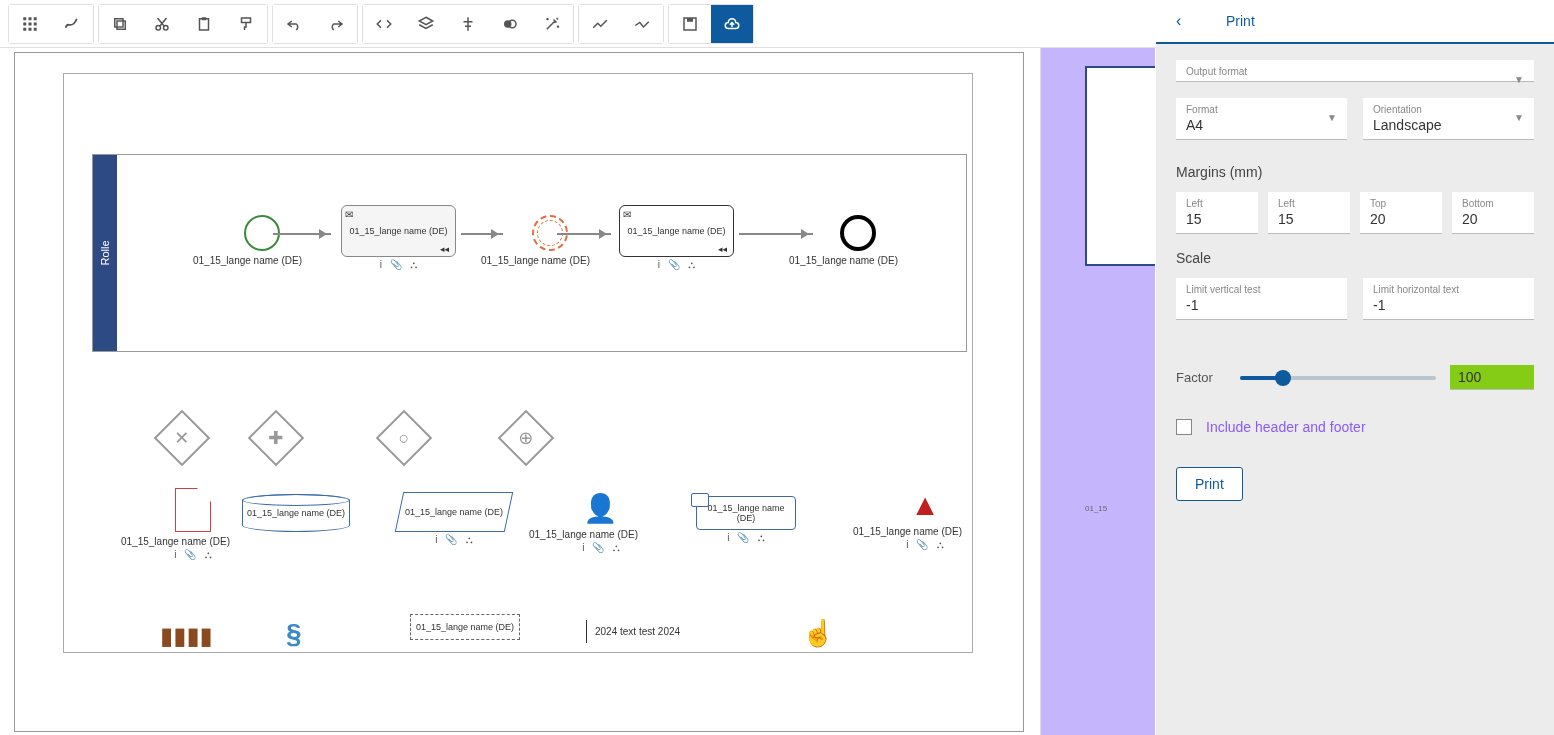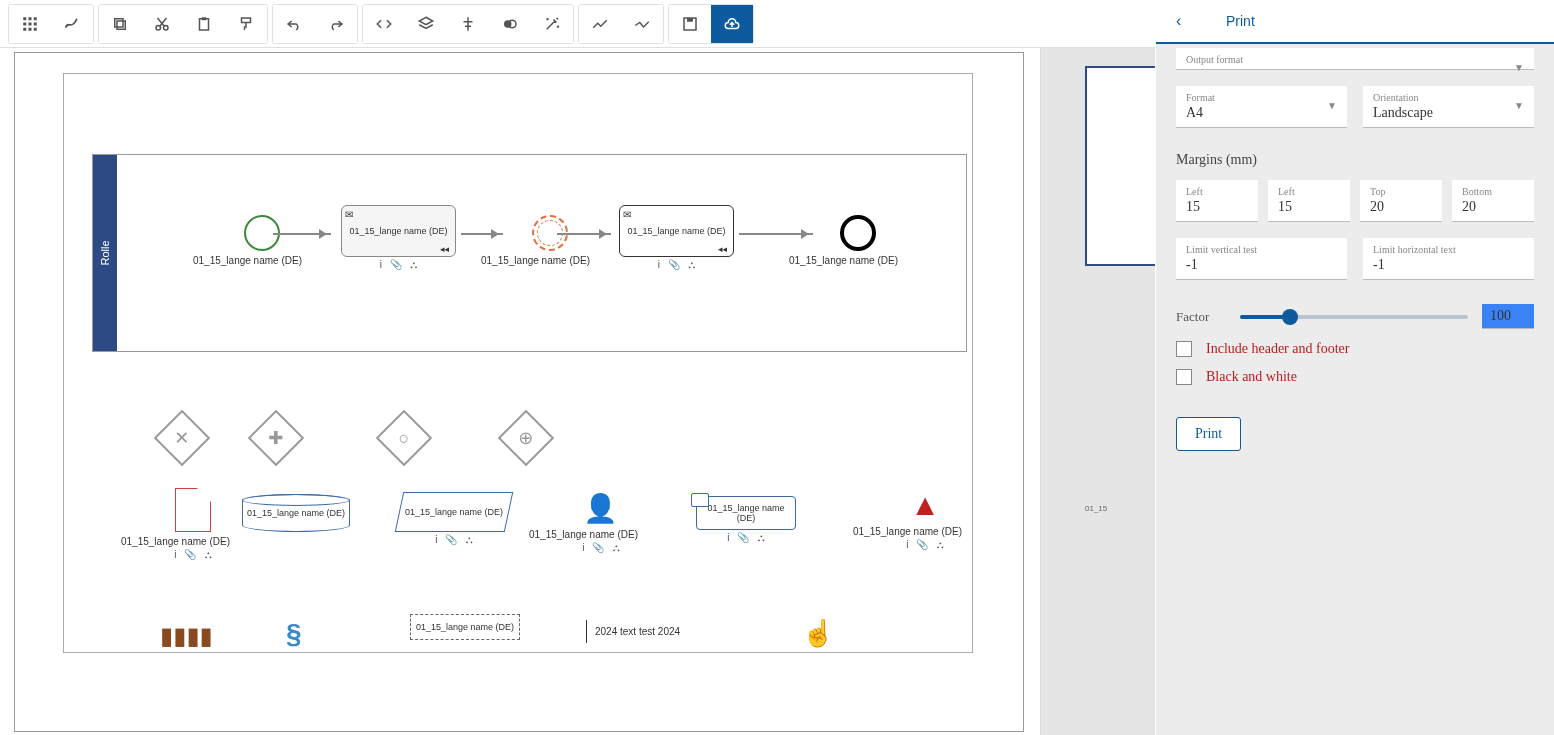--- a/index.html
+++ b/index.html
@@ -55,48 +55,48 @@
 .warning-icon { color: #c02020; font-size: 30px; }
 
 
 .bars-icon { color: #8a4a20; font-size: 24px; }
 .paragraph-icon { color: #3a8ac8; font-size: 28px; font-weight: bold; }
 .dashed-box { width: 110px; height: 26px; border: 1.5px dashed #666; font-size: 9px; display: flex; align-items: center; justify-content: center; }
 .bracket-text { border-left: 1.5px solid #333; padding: 6px 8px; font-size: 10px; }
 .hand-icon { color: #1a9a1a; font-size: 26px; }
 
 
-.preview-strip { position: absolute; top: 48px; left: 1040px; width: 115px; height: 687px; background: #e5e5e5; border-left: 1px solid #ddd; overflow: hidden; padding-left: 25px; }
+.preview-strip { position: absolute; top: 48px; left: 1040px; width: 115px; height: 687px; background: #c4b5fd; border-left: 1px solid #ddd; overflow: hidden; padding-left: 25px; }
 .preview-page { position: absolute; left: 44px; top: 18px; width: 78px; height: 200px; border: 2px solid #2d4a85; background: #fff; }
 .preview-text { position: absolute; left: 44px; top: 456px; font-size: 8px; color: #666; }
 
 
 .panel { position: absolute; top: 0; right: 0; width: 398px; height: 735px; background: #ececec; padding: 0; overflow-y: auto; }
 .panel-header { display: flex; align-items: center; padding: 12px 20px; border-bottom: 2px solid #0d5a9e; background: #fff; }
 .panel-header .back { color: #0d5a9e; font-size: 16px; cursor: pointer; width: 30px; }
 .panel-header .title { color: #0d5a9e; font-size: 14px; margin-left: 20px; }
-.panel-body { padding: 4px 20px; font-family: Liberation Serif, serif; }
+.panel-body { padding: 16px 20px; }
 .field { background: #fff; border-bottom: 1px solid #bbb; padding: 6px 10px 4px; margin-bottom: 16px; position: relative; }
 .field .flabel { font-size: 10px; color: #888; }
 .field .fvalue { font-size: 14px; color: #333; padding: 2px 0; }
 .field .chevron { position: absolute; right: 10px; top: 14px; color: #888; font-size: 10px; }
 .section-title { font-size: 14px; color: #444; margin: 8px 0 12px; }
 .row2 { display: flex; gap: 16px; }
 .row2 .field { flex: 1; }
 .row4 { display: flex; gap: 10px; }
 .row4 .field { flex: 1; margin-bottom: 0; }
-.slider-row { display: flex; align-items: center; gap: 14px; margin: 8px 0; }
+.slider-row { display: flex; align-items: center; gap: 14px; margin: 29px 0; }
 .slider-row .slabel { font-size: 13px; color: #555; width: 50px; }
 .slider-track { flex: 1; height: 4px; background: #b8c4d0; border-radius: 2px; position: relative; }
 .slider-fill { position: absolute; left: 0; top: 0; height: 100%; width: 22%; background: #0d5a9e; border-radius: 2px; }
 .slider-thumb { position: absolute; left: 22%; top: -6px; width: 16px; height: 16px; background: #0d5a9e; border-radius: 50%; transform: translateX(-50%); }
-.slider-val { width: 52px; border-bottom: 1px solid #bbb; background: #3b82f6; text-align: left; font-size: 14px; padding: 4px 8px; }
+.slider-val { width: 84px; border-bottom: 1px solid #bbb; background: #84cc16; text-align: left; font-size: 14px; padding: 4px 8px; }
 .checkbox-row { display: flex; align-items: center; gap: 14px; margin: 12px 0; }
 .checkbox-row .cbox { width: 16px; height: 16px; border: 1.5px solid #888; background: #fff; }
-.checkbox-row .clabel { font-size: 14px; color: #b91c1c; }
+.checkbox-row .clabel { font-size: 14px; color: #8b5cf6; }
 .print-btn { margin-top: 20px; padding: 8px 18px; border: 1.5px solid #0d5a9e; color: #0d5a9e; background: #fff; border-radius: 3px; font-size: 14px; cursor: pointer; display: inline-block; }
 </style>
 </head>
 <body>
 
 <div class="toolbar">
   <div class="group">
     <div class="btn">
         <svg viewBox="0 0 24 24">
           <rect x="3" y="3" width="4" height="4" fill="currentColor"></rect>
@@ -403,20 +403,21 @@
       <div class="field">
         <div class="flabel">Top</div>
         <div class="fvalue">20</div>
       </div>
       <div class="field">
         <div class="flabel">Bottom</div>
         <div class="fvalue">20</div>
       </div>
     </div>
 
+    <div class="section-title">Scale</div>
     <div class="row2">
       <div class="field">
         <div class="flabel">Limit vertical test</div>
         <div class="fvalue">-1</div>
       </div>
       <div class="field">
         <div class="flabel">Limit horizontal text</div>
         <div class="fvalue">-1</div>
       </div>
     </div>
@@ -426,20 +427,16 @@
         <div class="slider-fill"></div>
         <div class="slider-thumb"></div>
       </div>
       <div class="slider-val">100</div>
     </div>
 
     <div class="checkbox-row">
       <div class="cbox"></div>
       <div class="clabel">Include header and footer</div>
     </div>
-    <div class="checkbox-row">
-      <div class="cbox"></div>
-      <div class="clabel">Black and white</div>
-    </div>
 
     <div class="print-btn">Print</div>
   </div>
 </div>
 
 </body></html>

